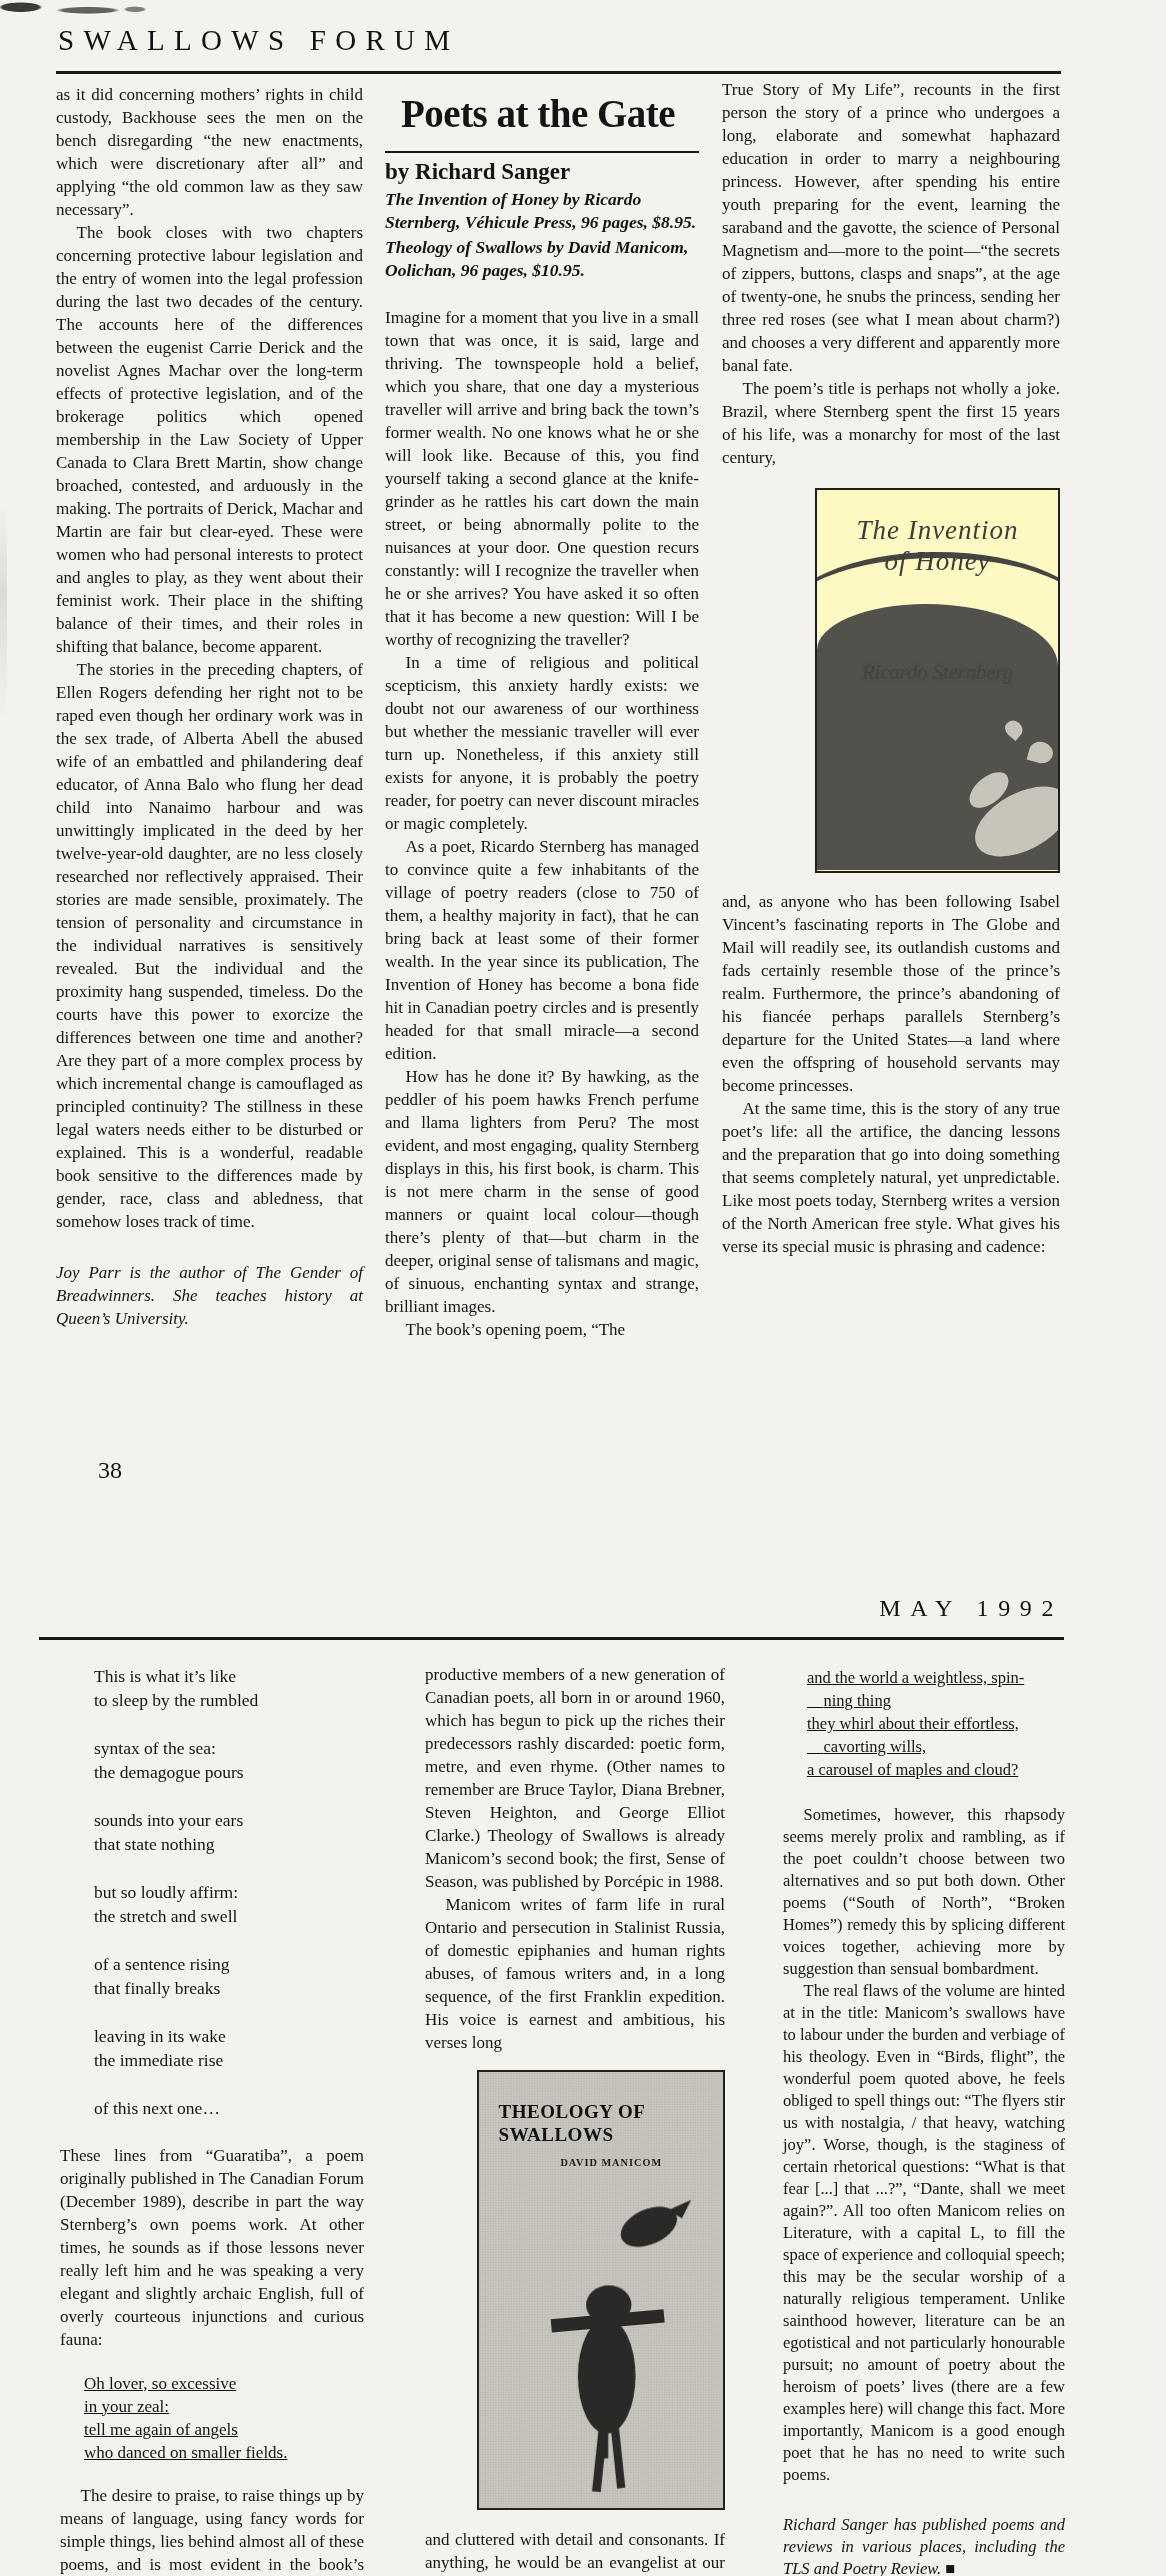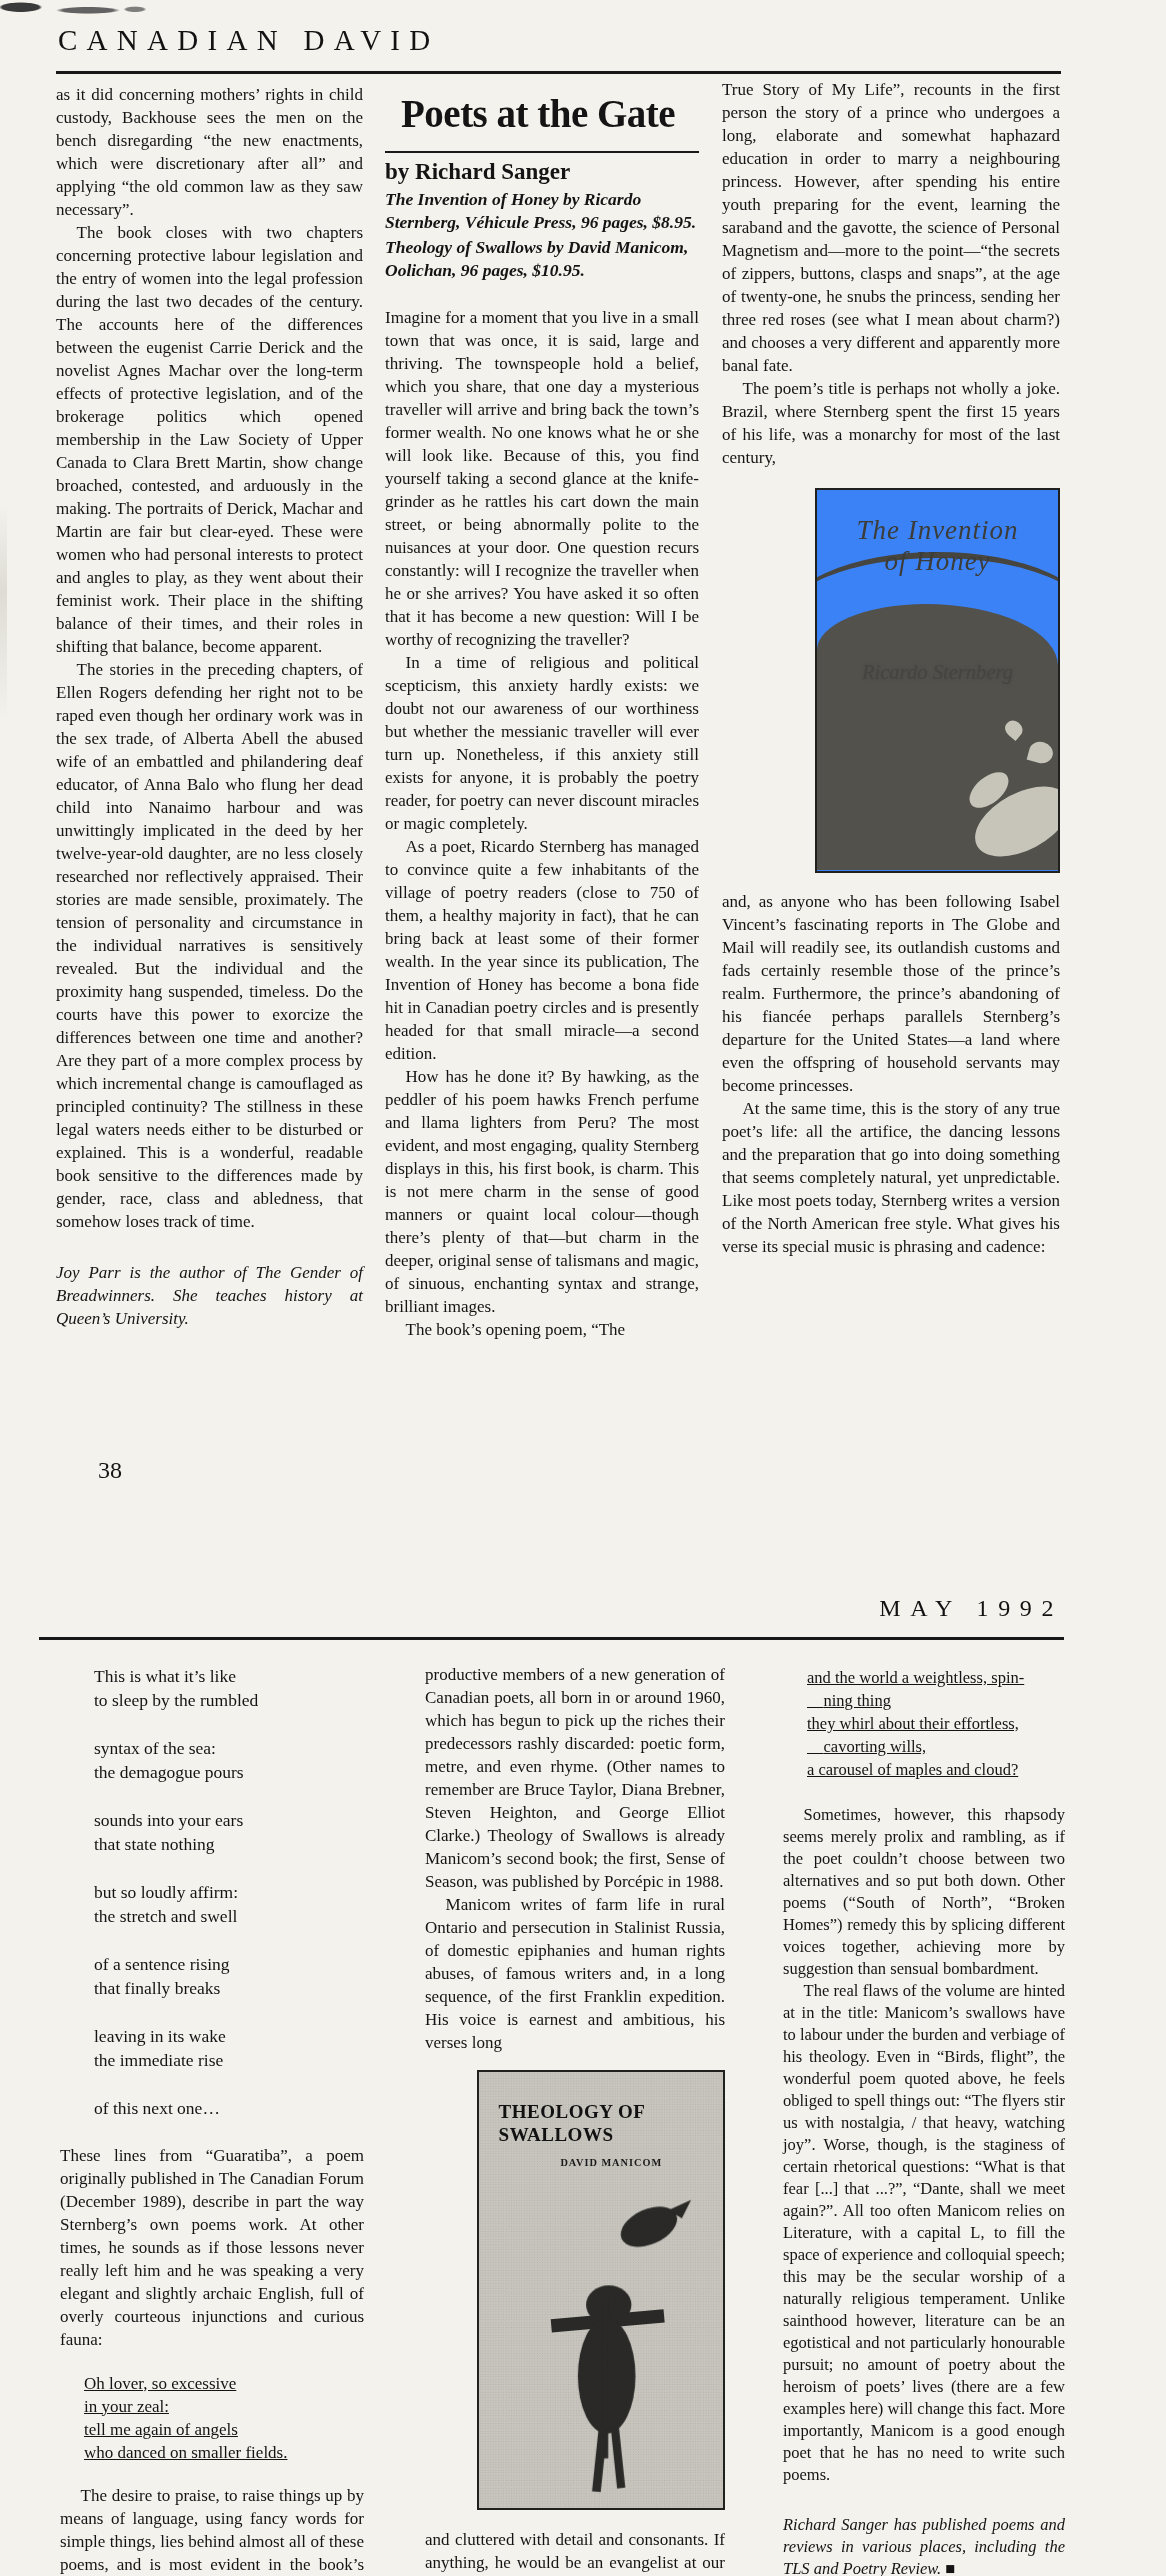--- a/index.html
+++ b/index.html
@@ -44,21 +44,21 @@
   }
   .rule-title{position:static;display:block;width:100%;height:2.1px;background:#181818;margin:9.3px 0 5.2px;}
   .byline{font-weight:bold;font-size:23px;line-height:28px;text-align:left;}
   .credit{margin:2.1px 0 0;font-style:italic;font-weight:bold;text-align:left;font-size:17.5px;line-height:23px;}
   .credit .credit-rest{font-weight:bold;}
   .bio{margin:28px 0 0;font-style:italic;}
   .pageno{position:absolute;font-size:24px;margin-left:41px;}
   .pn38{left:57px;top:1457px;}
   
   .cover{position:relative;border:2.1px solid #20201e;overflow:hidden;}
-  .cover-honey{width:241px;height:381px;margin:18.5px 0 17.5px auto;background:#3b82f6;}
+  .cover-honey{width:241px;height:381px;margin:18.5px 0 17.5px auto;background:#fef9c3;}
   .honey-top{position:absolute;left:0;top:0;width:100%;height:34%;}
   .honey-t1,.honey-t2{
     position:relative;text-align:center;font-style:italic;font-size:27px;line-height:31px;
     color:#3c3c38;letter-spacing:1px;z-index:3;
   }
   .honey-t1{margin-top:25px;}
   .honey-arc{
     position:absolute;left:-15%;top:62px;width:130%;height:134px;
     border-radius:50%;border-top:6.7px solid #46453f;z-index:2;
   }
@@ -107,21 +107,21 @@
 </style>
 </head>
 <body>
 
 <div class="canvas">
 
   <div class="smudge-topleft"></div>
   <div class="smudge-left"></div>
 
   <section>
-    <div class="masthead">CANADIAN DAVID</div>
+    <div class="masthead">SWALLOWS FORUM</div>
     <div class="rule rule-head"></div>
 
     <div class="col c1-38">
       <div class="paras">
           <p>as it did concerning mothers’ rights in child custody, Backhouse sees the men on the bench disregarding “the new enactments, which were discretionary after all” and applying “the old common law as they saw necessary”.</p>
           <p>The book closes with two chapters concerning protective labour legislation and the entry of women into the legal profession during the last two decades of the century. The accounts here of the differences between the eugenist Carrie Derick and the novelist Agnes Machar over the long-term effects of protective legislation, and of the brokerage politics which opened membership in the Law Society of Upper Canada to Clara Brett Martin, show change broached, contested, and arduously in the making. The portraits of Derick, Machar and Martin are fair but clear-eyed. These were women who had personal interests to protect and angles to play, as they went about their feminist work. Their place in the shifting balance of their times, and their roles in shifting that balance, become apparent.</p>
           <p>The stories in the preceding chapters, of Ellen Rogers defending her right not to be raped even though her ordinary work was in the sex trade, of Alberta Abell the abused wife of an embattled and philandering deaf educator, of Anna Balo who flung her dead child into Nanaimo harbour and was unwittingly implicated in the deed by her twelve-year-old daughter, are no less closely researched nor reflectively appraised. Their stories are made sensible, proximately. The tension of personality and circumstance in the individual narratives is sensitively revealed. But the individual and the proximity hang suspended, timeless. Do the courts have this power to exorcize the differences between one time and another? Are they part of a more complex process by which incremental change is camouflaged as principled continuity? The stillness in these legal waters needs either to be disturbed or explained. This is a wonderful, readable book sensitive to the differences made by gender, race, class and abledness, that somehow loses track of time.</p>
         </div>
       <p class="bio">Joy Parr is the author of The Gender of Breadwinners. She teaches history at Queen’s University.</p>
     </div>

